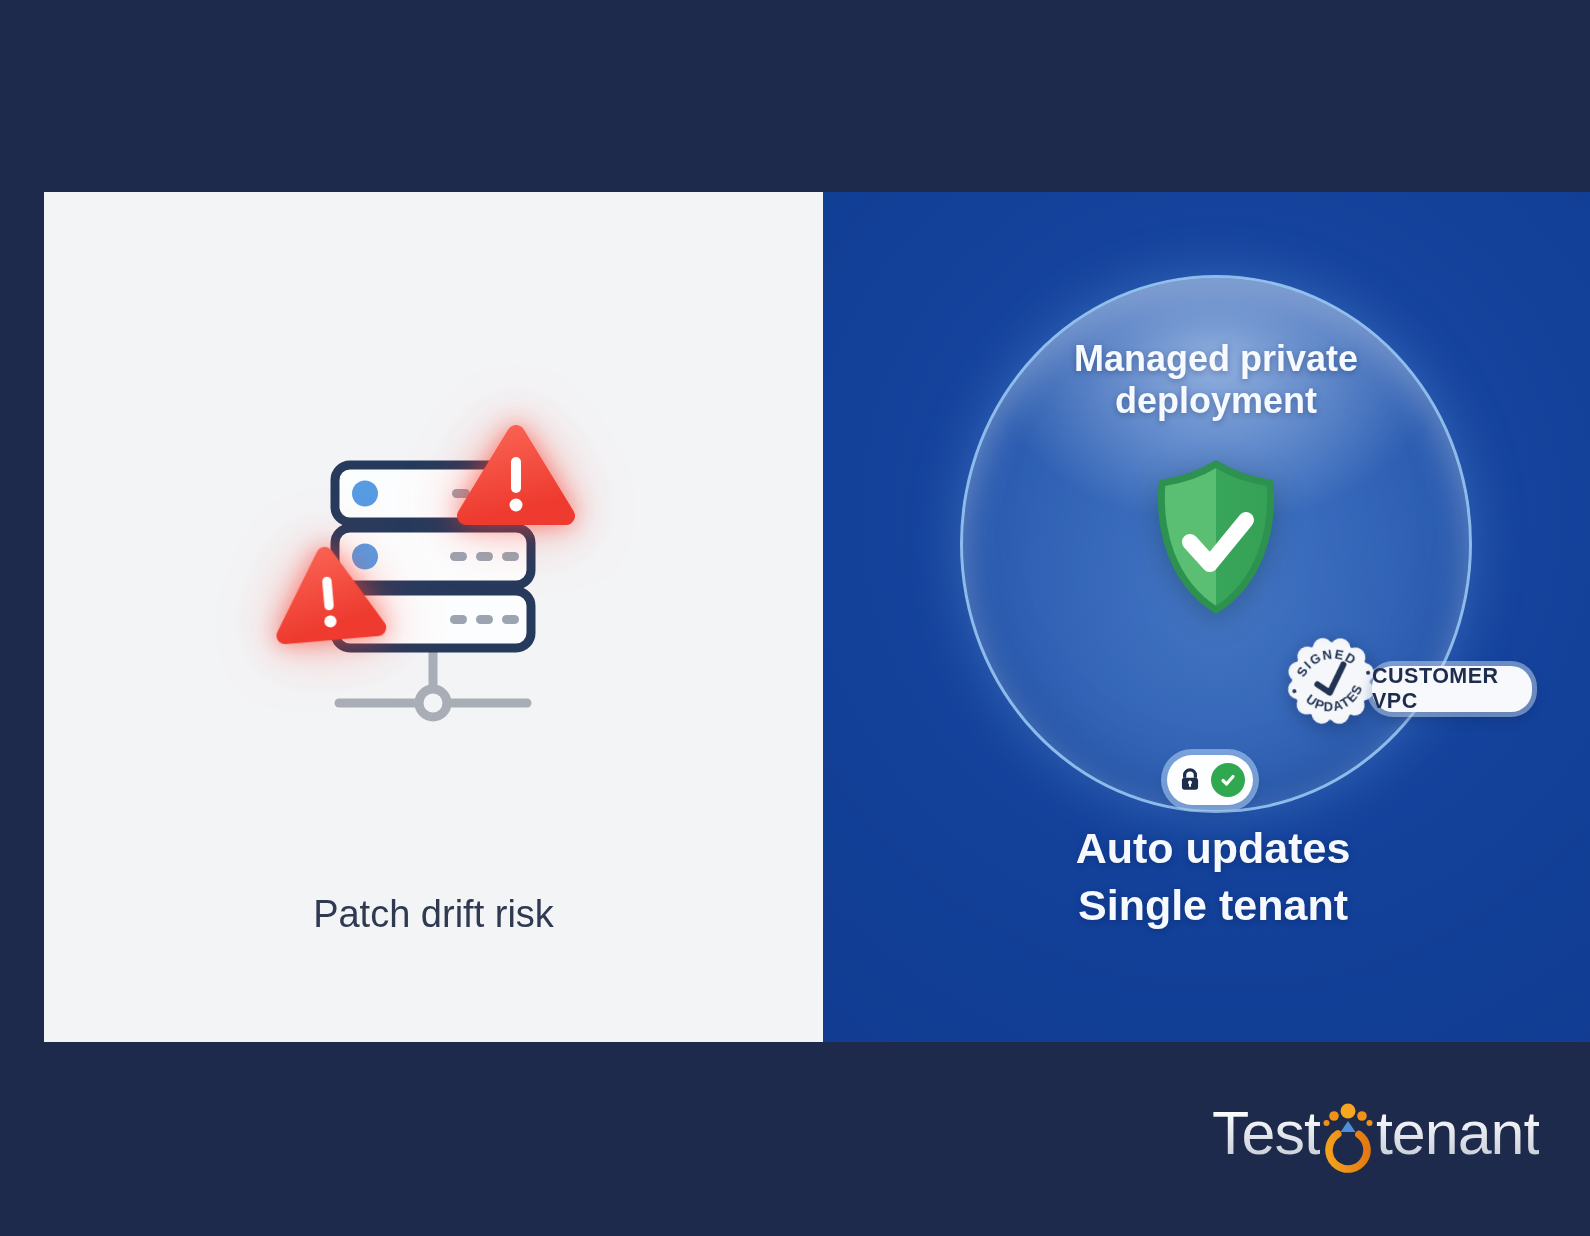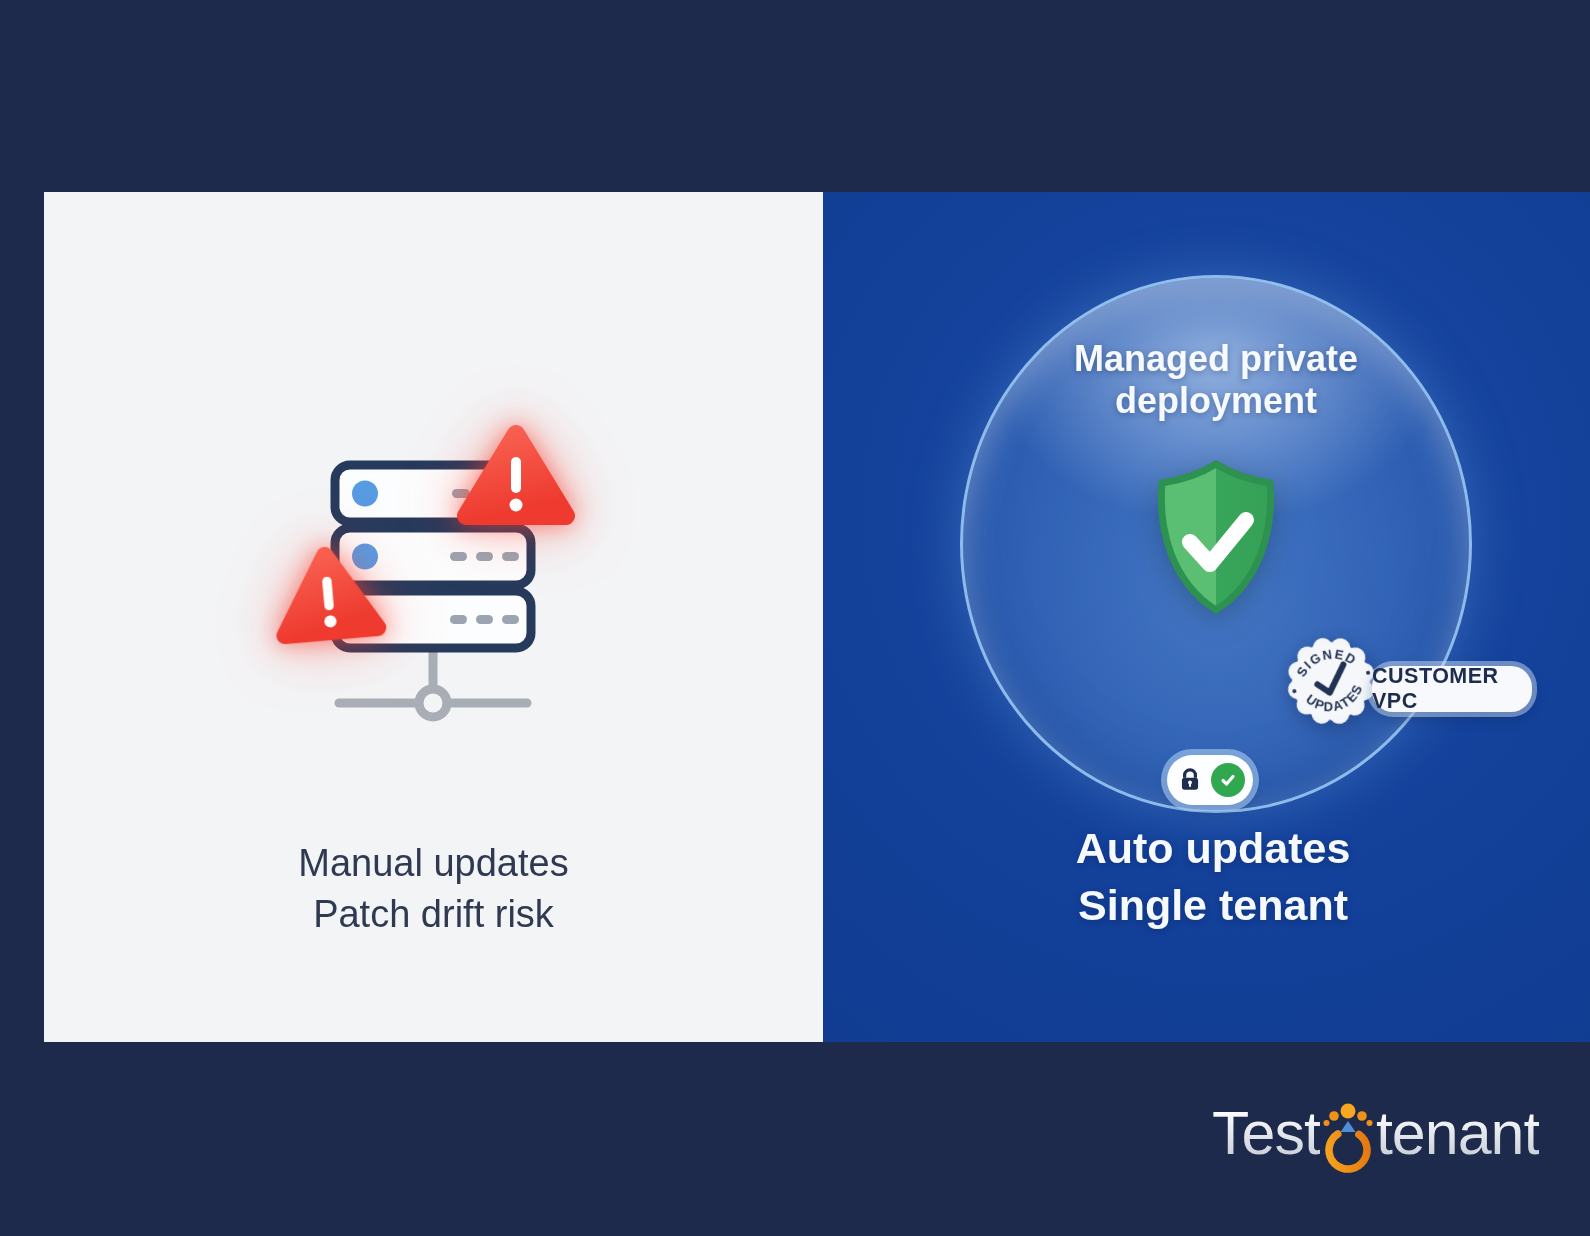--- a/index.html
+++ b/index.html
@@ -114,21 +114,21 @@
       <circle cx="60" cy="85" r="6.5" fill="#fff"></circle>
     </svg>
 
     <svg class="tri tri-bl" viewBox="0 0 120 110">
       <path d="M60 14 L110 96 L10 96 Z" fill="url(#triGrad)" stroke="url(#triGrad)" stroke-width="18" stroke-linejoin="round"></path>
       <rect x="55" y="37" width="10" height="36" rx="5" fill="#fff"></rect>
       <circle cx="60" cy="85" r="6.5" fill="#fff"></circle>
     </svg>
 
     <p class="left-sub">
-      <span>Manual updates</span><br>
+      <br>
       <span>Patch drift risk</span>
     </p>
   </section>
 
   <section class="panel right">
 
     <div class="bubble">
       <div class="bubble-title">Managed private deployment</div>
 
       <svg class="shield" viewBox="0 0 152 172">

